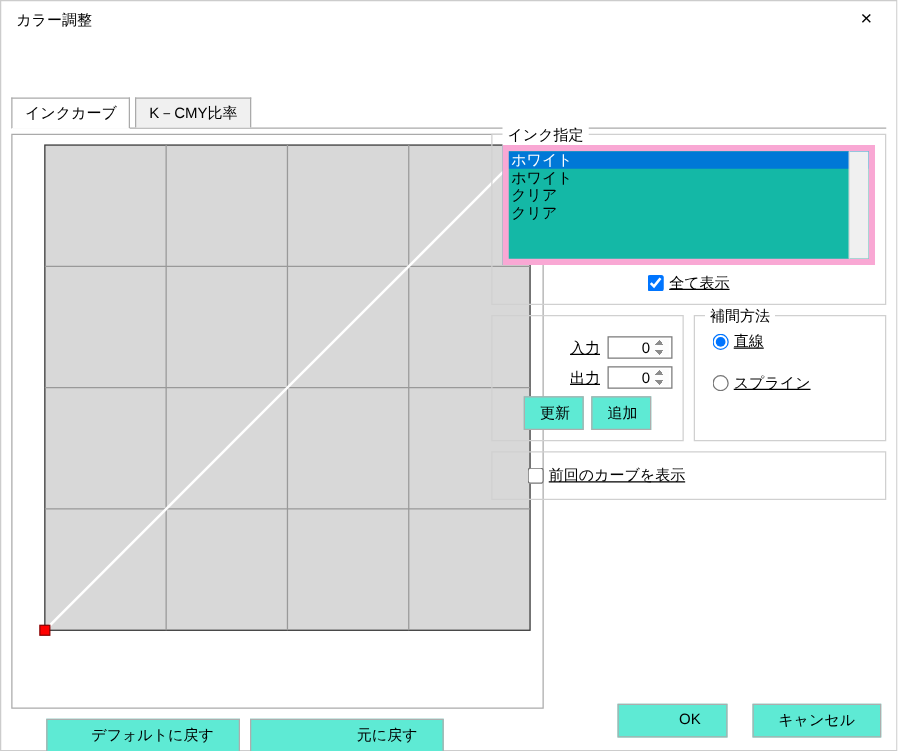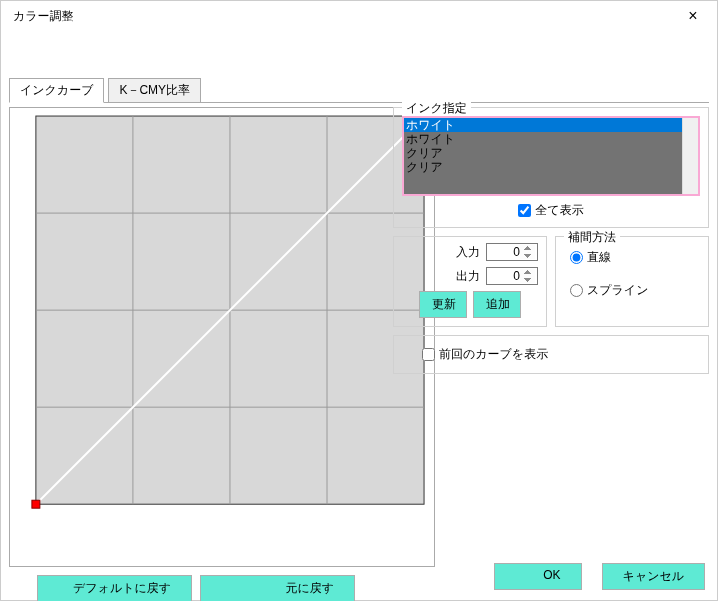--- a/index.html
+++ b/index.html
@@ -21,35 +21,35 @@
 .graph-wrap { border: 1px solid #aaa; padding: 0; position: relative; height: 460px; width: 426px; }
 .graph-svg { width: 100%; height: 100%; display: block; }
 
 .buttons-row { display: flex; gap: 8px; margin-top: 8px; justify-content: center; }
 .btn { min-width: 88px; padding: 4px 20px; background: #5eead4; border: 1px solid #adadad; cursor: pointer; text-align: right; }
 .btn.wide { min-width: 155px; }
 
 .right { flex: 1; display: flex; flex-direction: column; gap: 8px; }
 .fieldset { border: 1px solid #d0d0d0; padding: 8px; position: relative; }
 .fieldset-legend { position: absolute; top: -8px; left: 8px; background: #fff; padding: 0 4px; }
-.listbox { border: 2px solid #f9a8d4; height: 80px; overflow: auto; background: #737373; font-size: 11px; }
+.listbox { border: 5px solid #f9a8d4; height: 96px; overflow: auto; background: #14b8a6; font-size: 11px; }
 .listbox-item { padding: 0 2px; line-height: 14px; white-space: nowrap; }
 .listbox-item.selected { background: #0078d7; color: #fff; }
 .check-row { display: flex; align-items: center; justify-content: center; margin-top: 6px; gap: 4px; }
 .check-row input { margin: 0; }
 
 .hgrid { display: flex; gap: 8px; }
 .col { flex: 1; }
 .io-row { display: flex; align-items: center; gap: 6px; margin-bottom: 6px; justify-content: flex-end; }
 .io-row input[type=number] { width: 52px; padding: 1px 2px; border: 1px solid #7a7a7a; text-align: right; }
 .radio-row { display: flex; align-items: center; gap: 4px; margin: 4px 0 4px 6px; }
 .radio-row input { margin: 0; }
 
 .footer { position: absolute; bottom: 10px; right: 12px; display: flex; gap: 20px; }
-.lbl { white-space: nowrap; }
+.lbl { white-space: nowrap; text-decoration: underline; }
 
 
 input[type=number]::-webkit-inner-spin-button { opacity: 1; }
 
 .scrollbar-track { position: absolute; right: 0; top: 0; bottom: 0; width: 16px; background: #f0f0f0; border-left: 1px solid #ddd; }
 </style>
 </head>
 <body>
 
 <div class="dialog">
@@ -98,21 +98,21 @@
           <div class="listbox-item">クリア</div>
           <div class="scrollbar-track"></div>
         </div>
         <div class="check-row">
           <input type="checkbox" checked="" style="">
           <span class="lbl">全て表示</span>
         </div>
       </div>
 
       <div class="hgrid">
-        <div class="fieldset col" style="padding-top:6px">
+        <div class="fieldset col" style="padding-top:16px">
           <div class="io-row">
             <span class="lbl">入力</span>
             <input type="number" value="0" style="">
           </div>
           <div class="io-row">
             <span class="lbl">出力</span>
             <input type="number" value="0" style="">
           </div>
           <div style="display:flex;gap:6px;justify-content:center;margin-top:4px">
             <div class="btn" style="min-width:48px;padding:4px 10px">更新</div>

